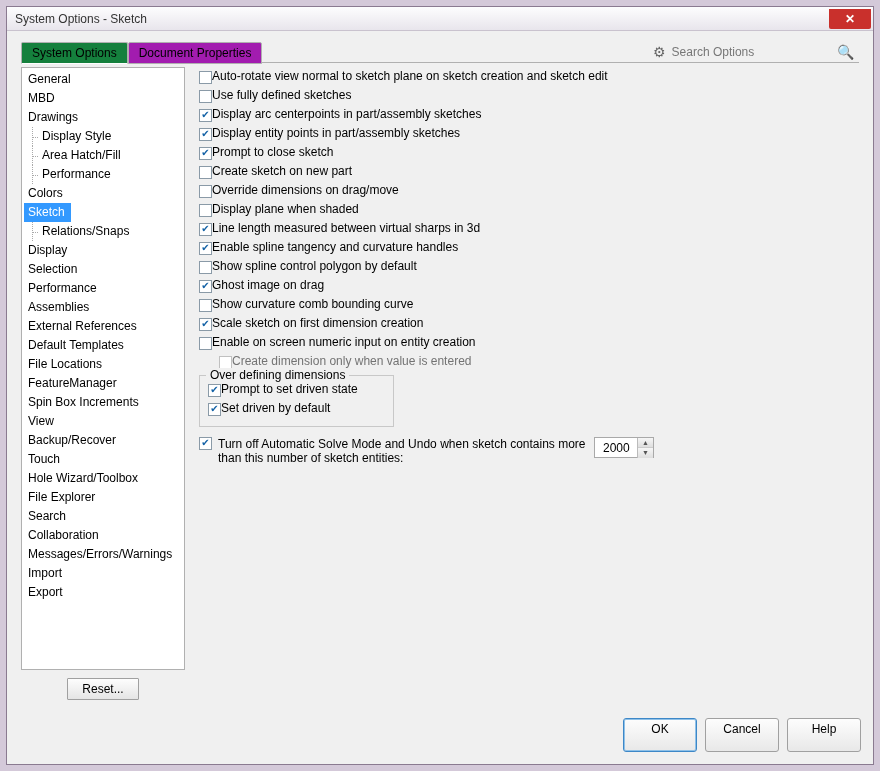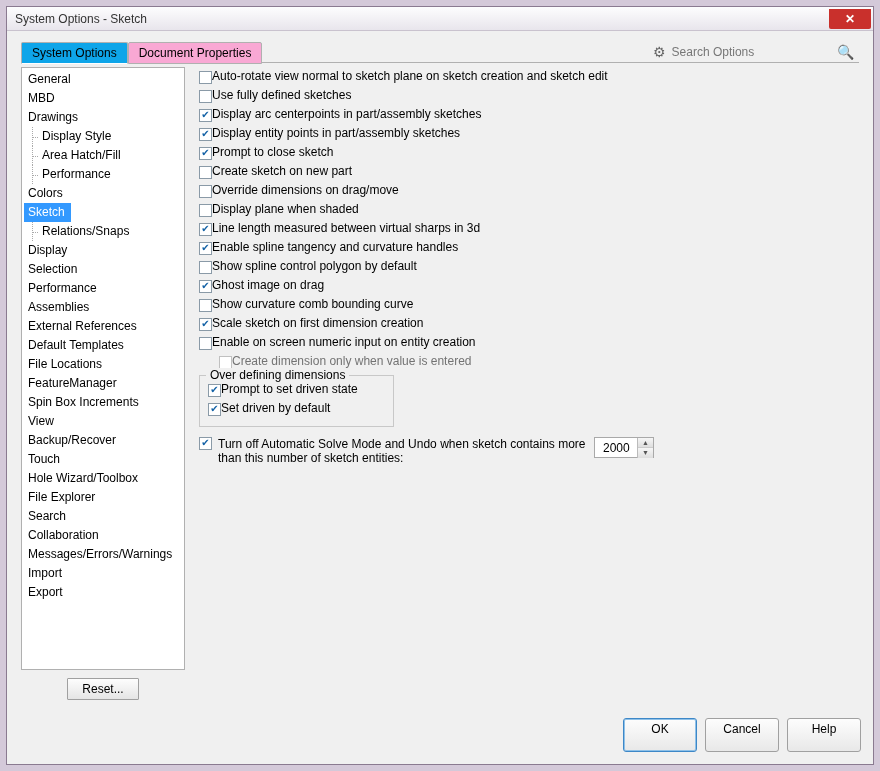--- a/index.html
+++ b/index.html
@@ -56,27 +56,27 @@
   }
   .tabs {
     display: flex;
     gap: 0;
     position: relative;
     top: 1px;
   }
   .tab {
     padding: 3px 10px;
     border: 1px solid #b0b0b0;
-    background: #f9a8d4;
+    background: #a21caf;
     font-size: 12px;
     cursor: pointer;
     border-radius: 2px 2px 0 0;
   }
   .tab.active {
-    background: #0ea5e9;
+    background: #15803d;
     border-bottom: 1px solid #fff;
     z-index: 2;
   }
   .topbar .spacer { flex: 1; }
   .search-box {
     display: flex;
     align-items: center;
     gap: 6px;
     width: 210px;
     height: 22px;

